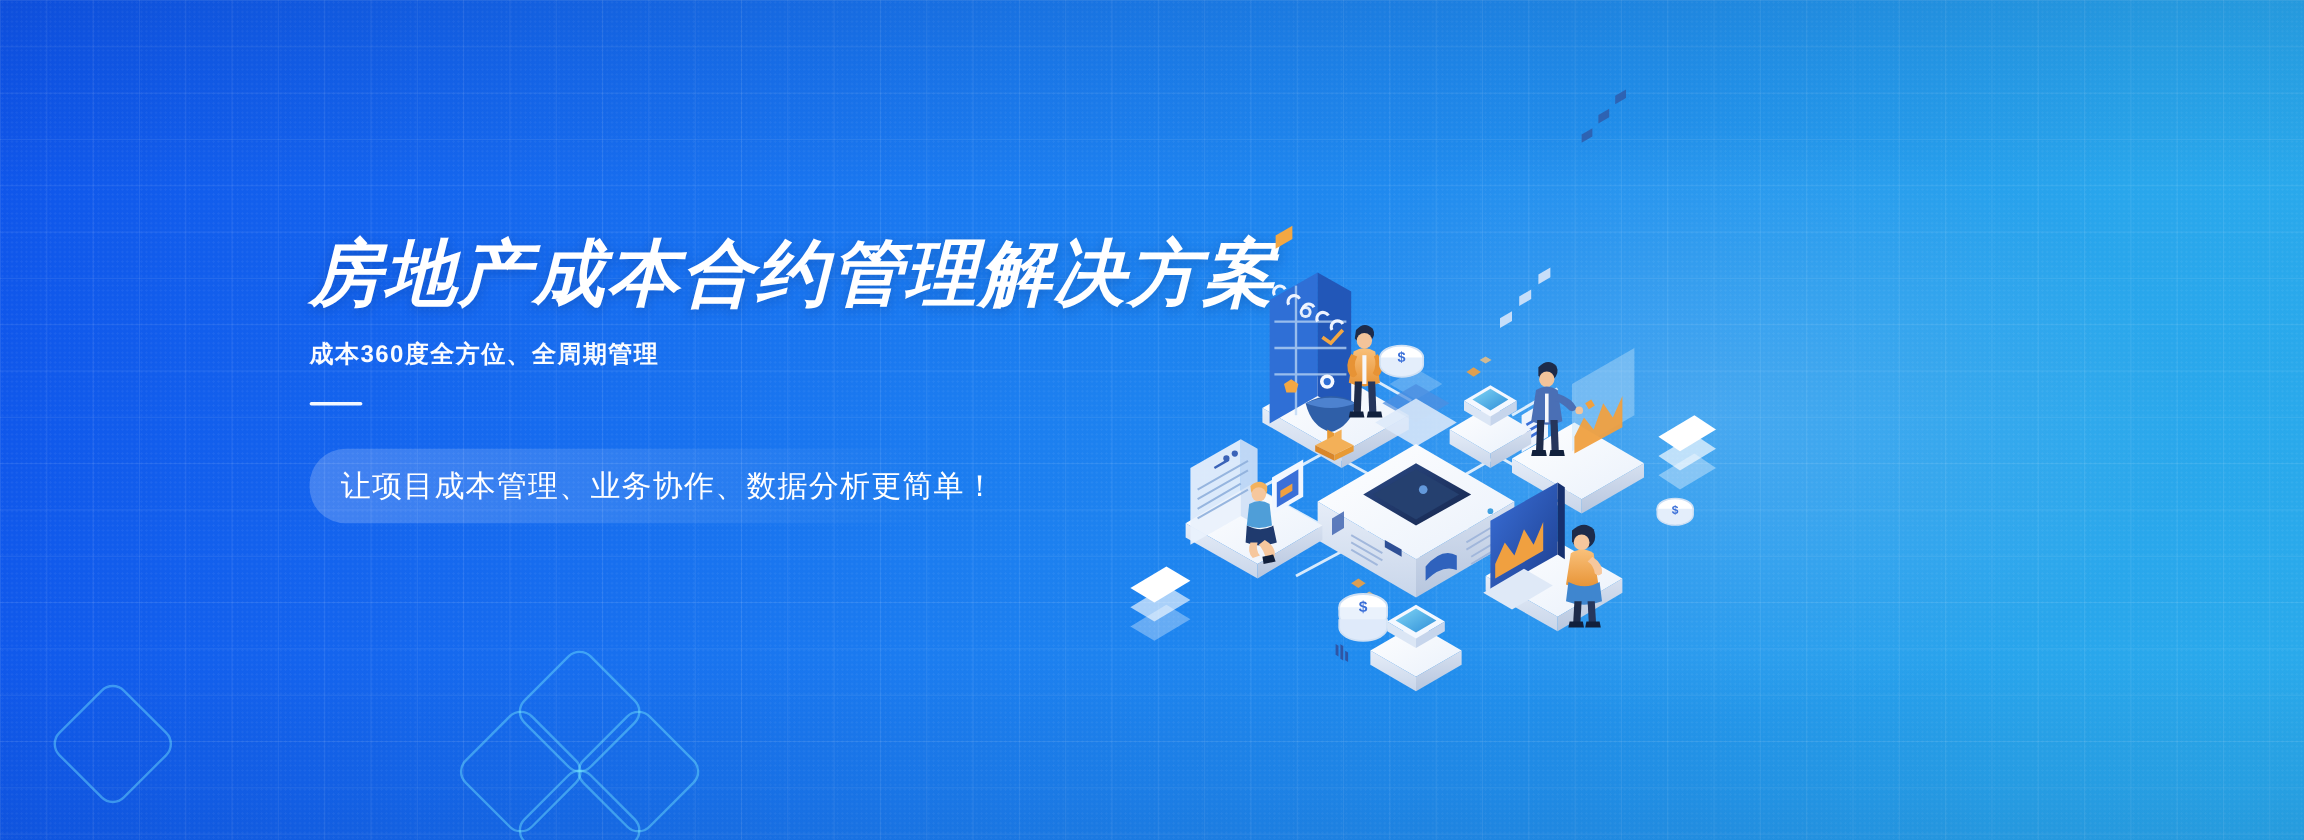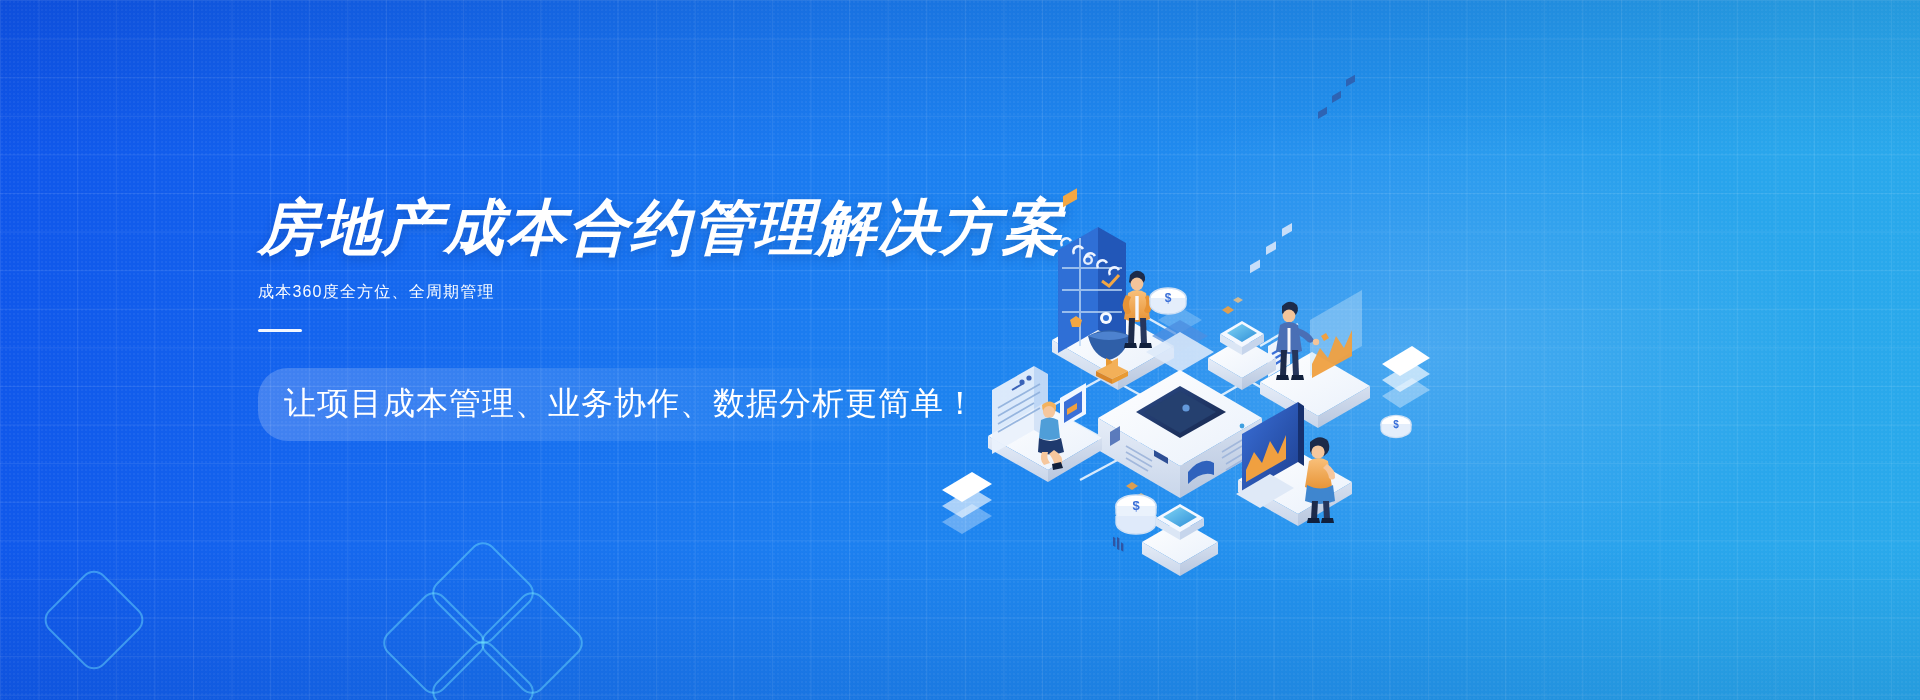--- a/index.html
+++ b/index.html
@@ -41,29 +41,29 @@
 
   
   #copy{position:absolute;left:258px;top:196px;width:760px;}
   .title{
     font-size:60px;line-height:1.06;font-weight:bold;font-style:italic;
     color:#ffffff;letter-spacing:2px;white-space:nowrap;
     text-shadow:0 3px 10px rgba(8,45,120,.28);
     font-family:"Liberation Sans","DejaVu Sans",sans-serif;
   }
   .subtitle{
-    margin-top:22px;font-size:16px;color:#ffffff;letter-spacing:1.2px;
-    font-weight:normal;opacity:.98;white-space:nowrap;
+    margin-top:22px;font-size:20px;color:#ffffff;letter-spacing:1.2px;
+    font-weight:bold;opacity:.98;white-space:nowrap;
   }
   .rule{margin-top:26px;width:44px;height:3px;background:#ffffff;border-radius:2px;opacity:.95;}
   .pill{
     margin-top:36px;display:inline-block;
     padding:14px 30px 15px 26px;border-radius:30px;
     background:linear-gradient(90deg, rgba(255,255,255,.20) 0%, rgba(255,255,255,.11) 42%, rgba(255,255,255,0) 86%);
-    font-size:32px;color:#ffffff;letter-spacing:1px;white-space:nowrap;
+    font-size:25px;color:#ffffff;letter-spacing:1px;white-space:nowrap;
   }
 
   
   #illo{position:absolute;left:930px;top:150px;width:500px;height:430px;}
   #illo svg{display:block;width:100%;height:100%;overflow:visible;}
 </style>
 </head>
 <body>
 
 <div id="banner">

